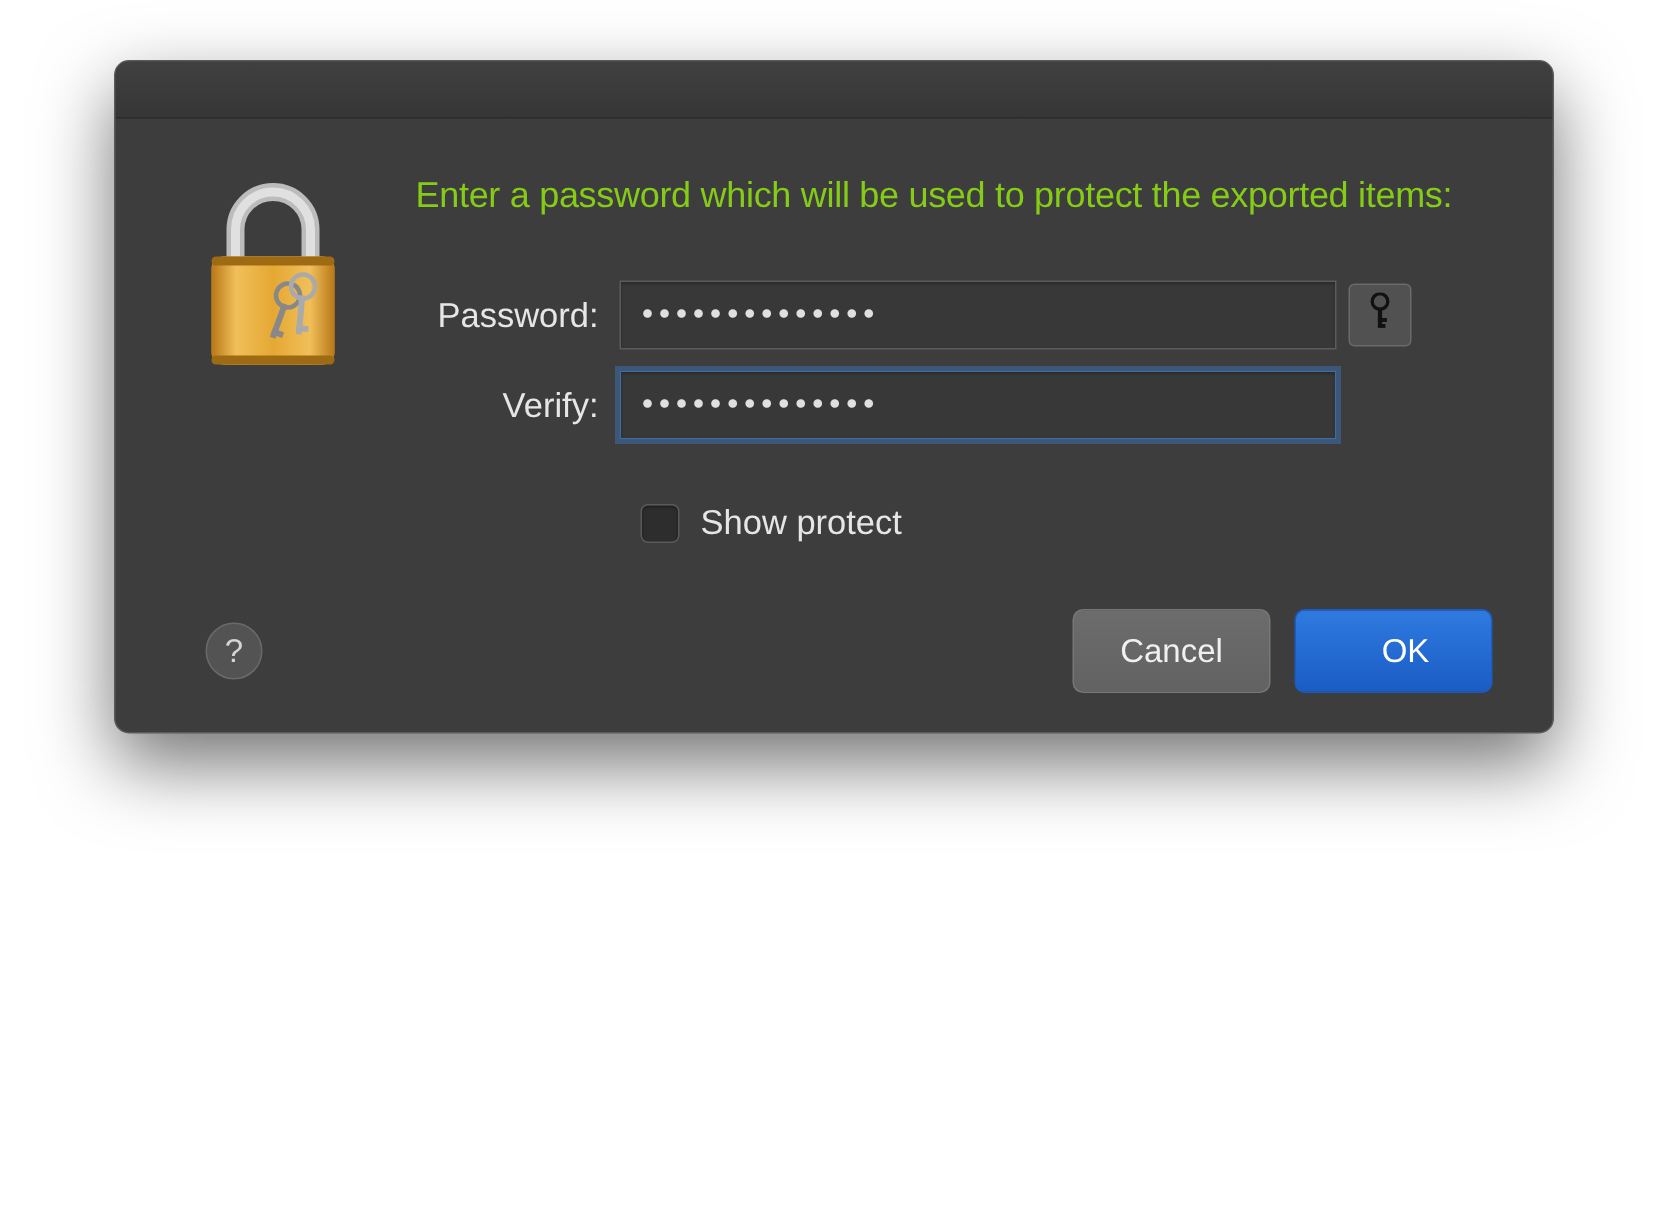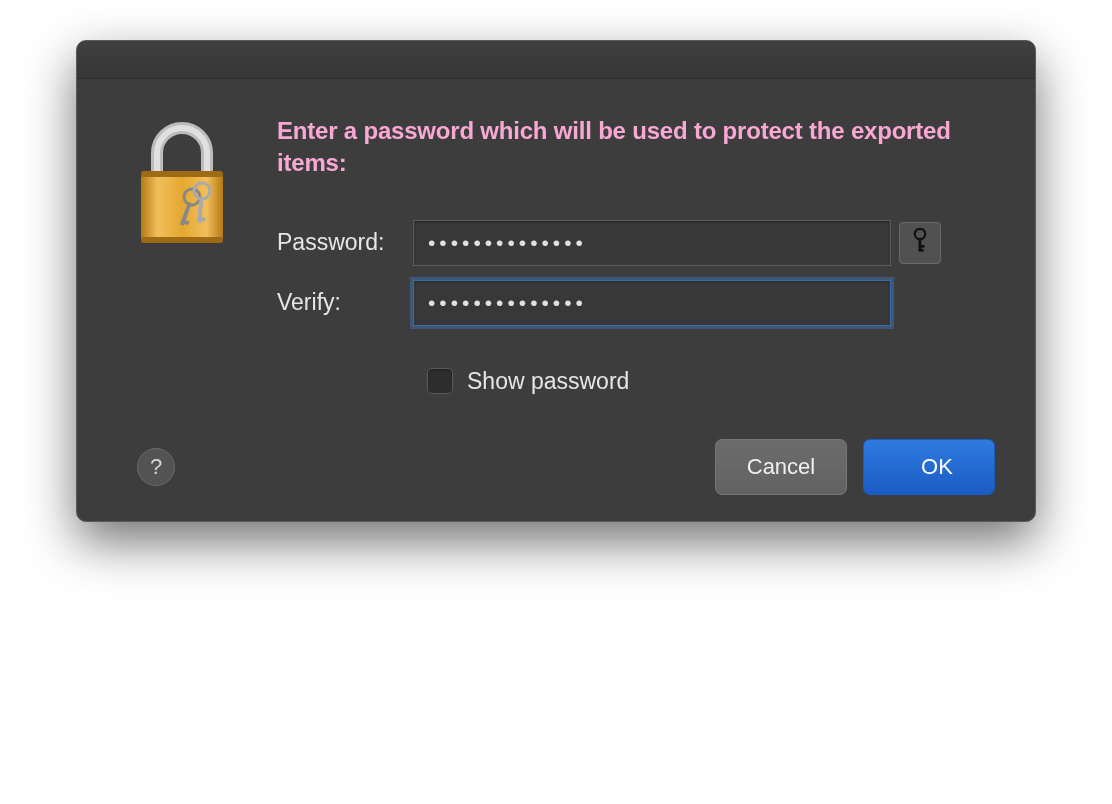--- a/index.html
+++ b/index.html
@@ -39,33 +39,34 @@
       width: 120px;
       flex-shrink: 0;
       padding-top: 4px;
     }
     .content-col {
       flex: 1;
       padding-left: 30px;
     }
     .prompt {
       font-size: 24px;
-      font-weight: 700;
+      font-weight: 400;
       line-height: 1.35;
       margin-bottom: 40px;
       letter-spacing: -0.2px;
-      color: #f9a8d4;
+      color: #84cc16;
     }
     .form-row {
       display: flex;
       align-items: center;
       margin-bottom: 14px;
     }
     .form-label {
       width: 136px;
+      text-align: right;
       font-size: 23px;
       color: #e6e6e6;
       padding-right: 14px;
     }
     .pw-input {
       height: 46px;
       background: #393839;
       border: 1px solid #5c5c5c;
       color: #e0e0e0;
       font-size: 21px;
@@ -260,21 +261,21 @@
       </div>
 
       <div class="form-row">
         <div class="form-label">Verify:</div>
         <input type="text" class="pw-input verify-field" readonly="" value="••••••••••••••" style="">
       </div>
 
 
       <div class="indent checkbox-row">
         <div class="checkbox"></div>
-        <div class="checkbox-label">Show password</div>
+        <div class="checkbox-label">Show protect</div>
       </div>
 
       <div class="footer">
         <div class="help-btn">
           <span>?</span>
         </div>
         <button class="btn btn-cancel">Cancel</button>
         <button class="btn btn-ok">OK</button>
       </div>
 

